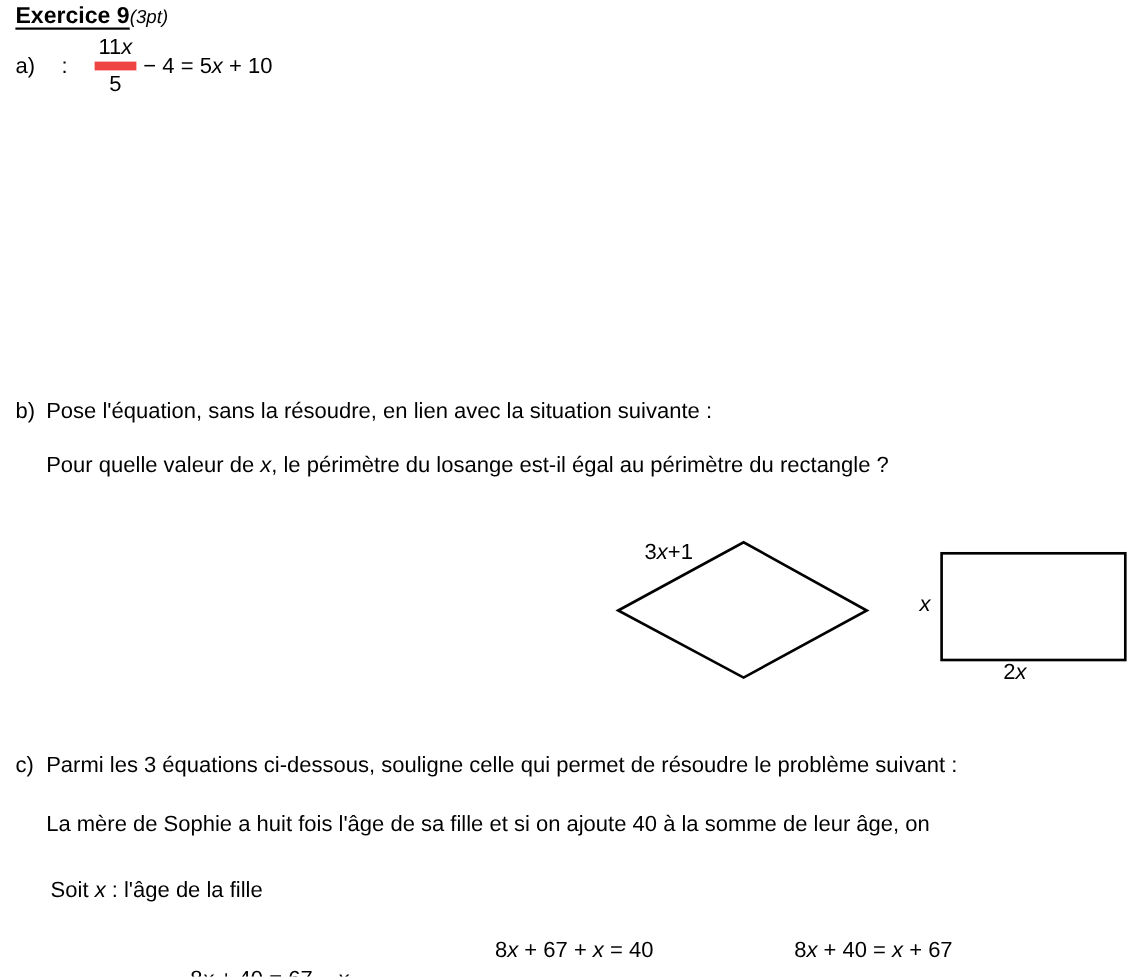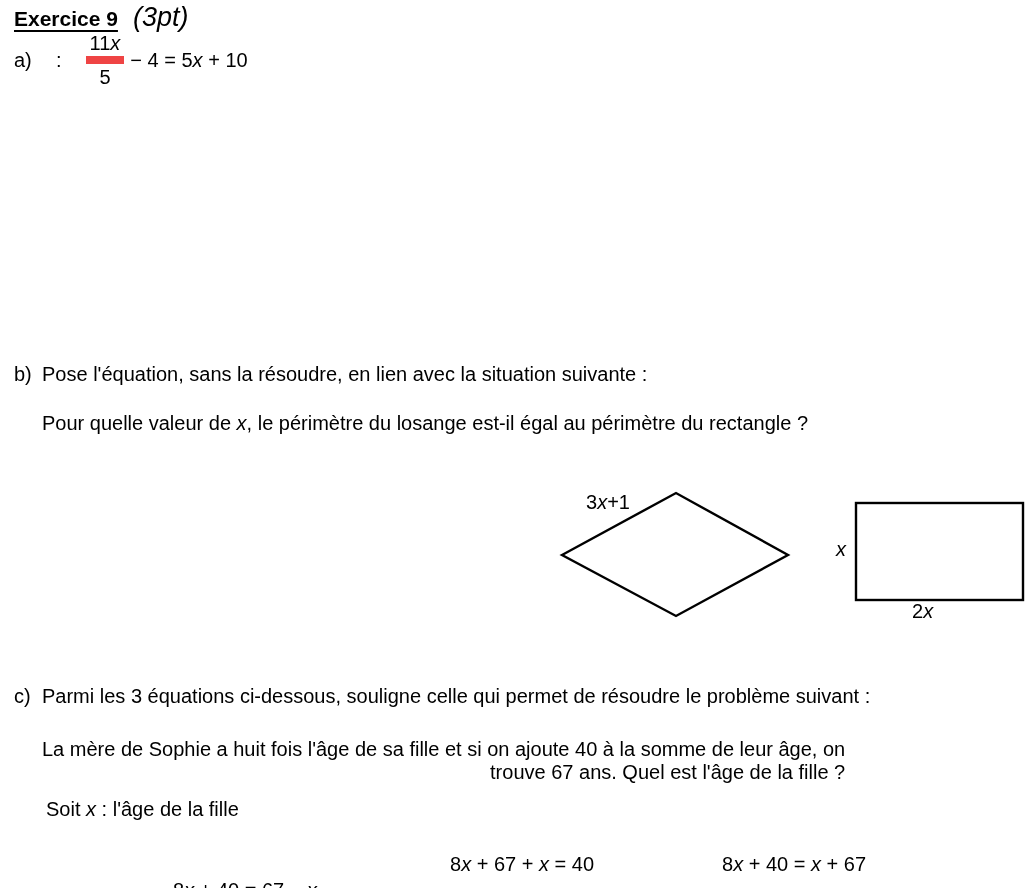--- a/index.html
+++ b/index.html
@@ -14,29 +14,29 @@
     background: #ffffff;
     color: #000000;
     font-family: "Liberation Sans", sans-serif;
     font-size: 20px;
     overflow: hidden;
   }
   .abs { position: absolute; white-space: nowrap; line-height: 1; }
   .ital { font-style: italic; }
 
   
-  .title-row { display: flex; align-items: baseline; gap: 15px; }
+  .title-row { display: flex; align-items: baseline; }
   .title-main {
     font-weight: bold;
     font-size: 21px;
     text-decoration: underline;
     text-decoration-thickness: 2px;
     text-underline-offset: 4px;
   }
-  .title-points { font-style: italic; font-size: 27px; }
+  .title-points { font-style: italic; font-size: 17px; }
 
   
   .item-label { display: inline-block; width: 28px; flex: 0 0 28px; }
 
   
   .row-a { display: flex; align-items: center; }
   .frac { display: inline-block; text-align: center; margin-left: 24px; vertical-align: middle; }
   .frac .num { display: block; border-bottom: 8px solid #ef4444; padding: 0 4px 3px 4px; }
   .frac .den { display: block; padding-top: 3px; }
   .eq-rest { margin-left: 6px; }
@@ -83,21 +83,20 @@
   <div class="abs" style="left:836px; top:539px;"><span class="ital">x</span></div>
   <div class="abs" style="left:912px; top:601px;">2<span class="ital">x</span></div>
 
   <div class="abs" style="left:14px; top:686px; display:flex;">
     <span class="item-label">c)</span>
     <span>Parmi les 3 équations ci-dessous, souligne celle qui permet de résoudre le problème suivant :</span>
   </div>
 
   <div class="abs para" style="left:42px; top:738px;">
     <div>La mère de Sophie a huit fois l'âge de sa fille et si on ajoute 40 à la somme de leur âge, on</div>
-    <div>trouve 67 ans. Quel est l'âge de la fille ?</div>
   </div>
 
   <div class="abs" style="left:46px; top:799px;">Soit <span class="ital">x</span> : l'âge de la fille</div>
 
   <div class="abs" style="left:173px; top:858px;margin-top:22px;">8<span class="ital">x</span> + 40 = 67 − <span class="ital">x</span></div>
   <div class="abs" style="left:450px; top:854px;">8<span class="ital">x</span> + 67 + <span class="ital">x</span> = 40</div>
   <div class="abs" style="left:722px; top:854px;">8<span class="ital">x</span> + 40 = <span class="ital">x</span> + 67</div>
 
 </div>
 

